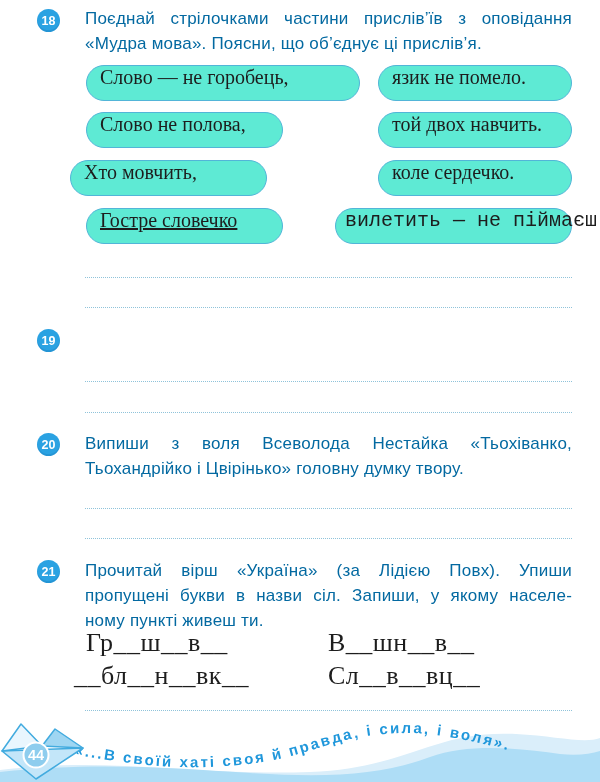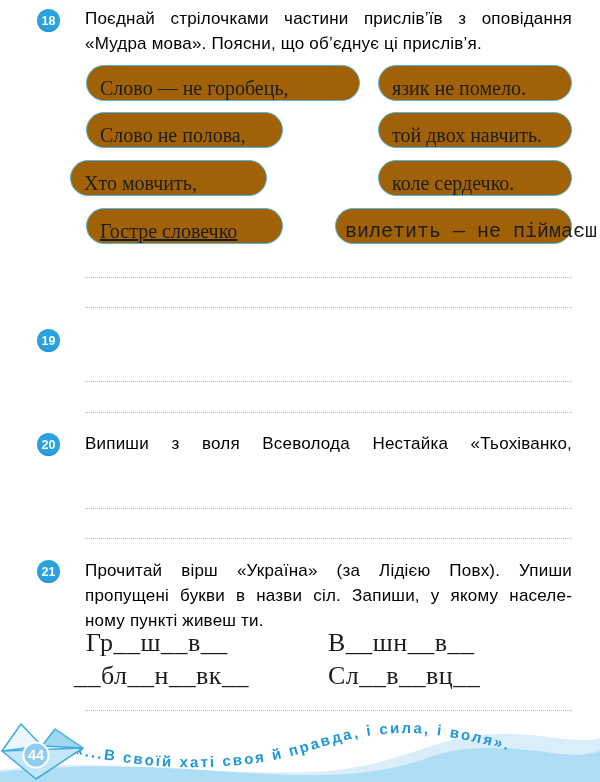--- a/index.html
+++ b/index.html
@@ -8,26 +8,26 @@
     font-family:"Liberation Sans",sans-serif;color:#212121;
   }
   .badge{
     position:absolute;width:23px;height:23px;border-radius:50%;
     background:#2aa2e2;color:#ffffff;font-size:12.5px;font-weight:bold;
     display:flex;align-items:center;justify-content:center;left:37px;
     box-shadow:inset 0 -2px 0 rgba(0,60,120,.12);
   }
   .instr{
     position:absolute;left:85px;width:487px;font-size:17px;line-height:25px;
-    letter-spacing:.2px;color:#000000;
+    letter-spacing:.2px;color:#0369a1;
   }
   .jline{text-align:justify;text-align-last:justify;}
   .pbox{
     position:absolute;height:36px;border:1.6px solid #52b5d8;border-radius:18px;
-    background:#a16207;display:flex;align-items:flex-end;padding-left:13px;
+    background:#5eead4;display:flex;align-items:flex-start;padding-left:13px;
     font-family:"Liberation Serif",serif;font-size:20px;color:#1d1d1d;
     white-space:nowrap;box-sizing:border-box;
   }
   .wline{
     position:absolute;left:85px;width:487px;height:1px;
     border-bottom:1.5px dotted #8fc3da;
   }
   .fillin{
     position:absolute;font-family:"Liberation Serif",serif;font-size:26px;
     letter-spacing:.5px;color:#1d1d1d;white-space:nowrap;
@@ -78,20 +78,21 @@
   <div class="wline" style="top:276px;"></div>
   <div class="wline" style="top:306px;"></div>
 
   <div class="badge" style="top:329px;">19</div>
   <div class="wline" style="top:380px;"></div>
   <div class="wline" style="top:411px;"></div>
 
   <div class="badge" style="top:433px;">20</div>
   <div class="instr" style="top:431px;">
     <div class="jline">Випиши з воля Всеволода Нестайка «Тьохіванко,</div>
+    <div>Тьохандрійко і Цвірінько» головну думку твору.</div>
   </div>
   <div class="wline" style="top:507px;"></div>
   <div class="wline" style="top:537px;"></div>
 
   <div class="badge" style="top:560px;">21</div>
   <div class="instr" style="top:558px;">
     <div class="jline">Прочитай вірш «Україна» (за Лідією Повх). Упиши</div>
     <div class="jline">пропущені букви в назви сіл. Запиши, у якому населе-</div>
     <div>ному пункті живеш ти.</div>
   </div>

